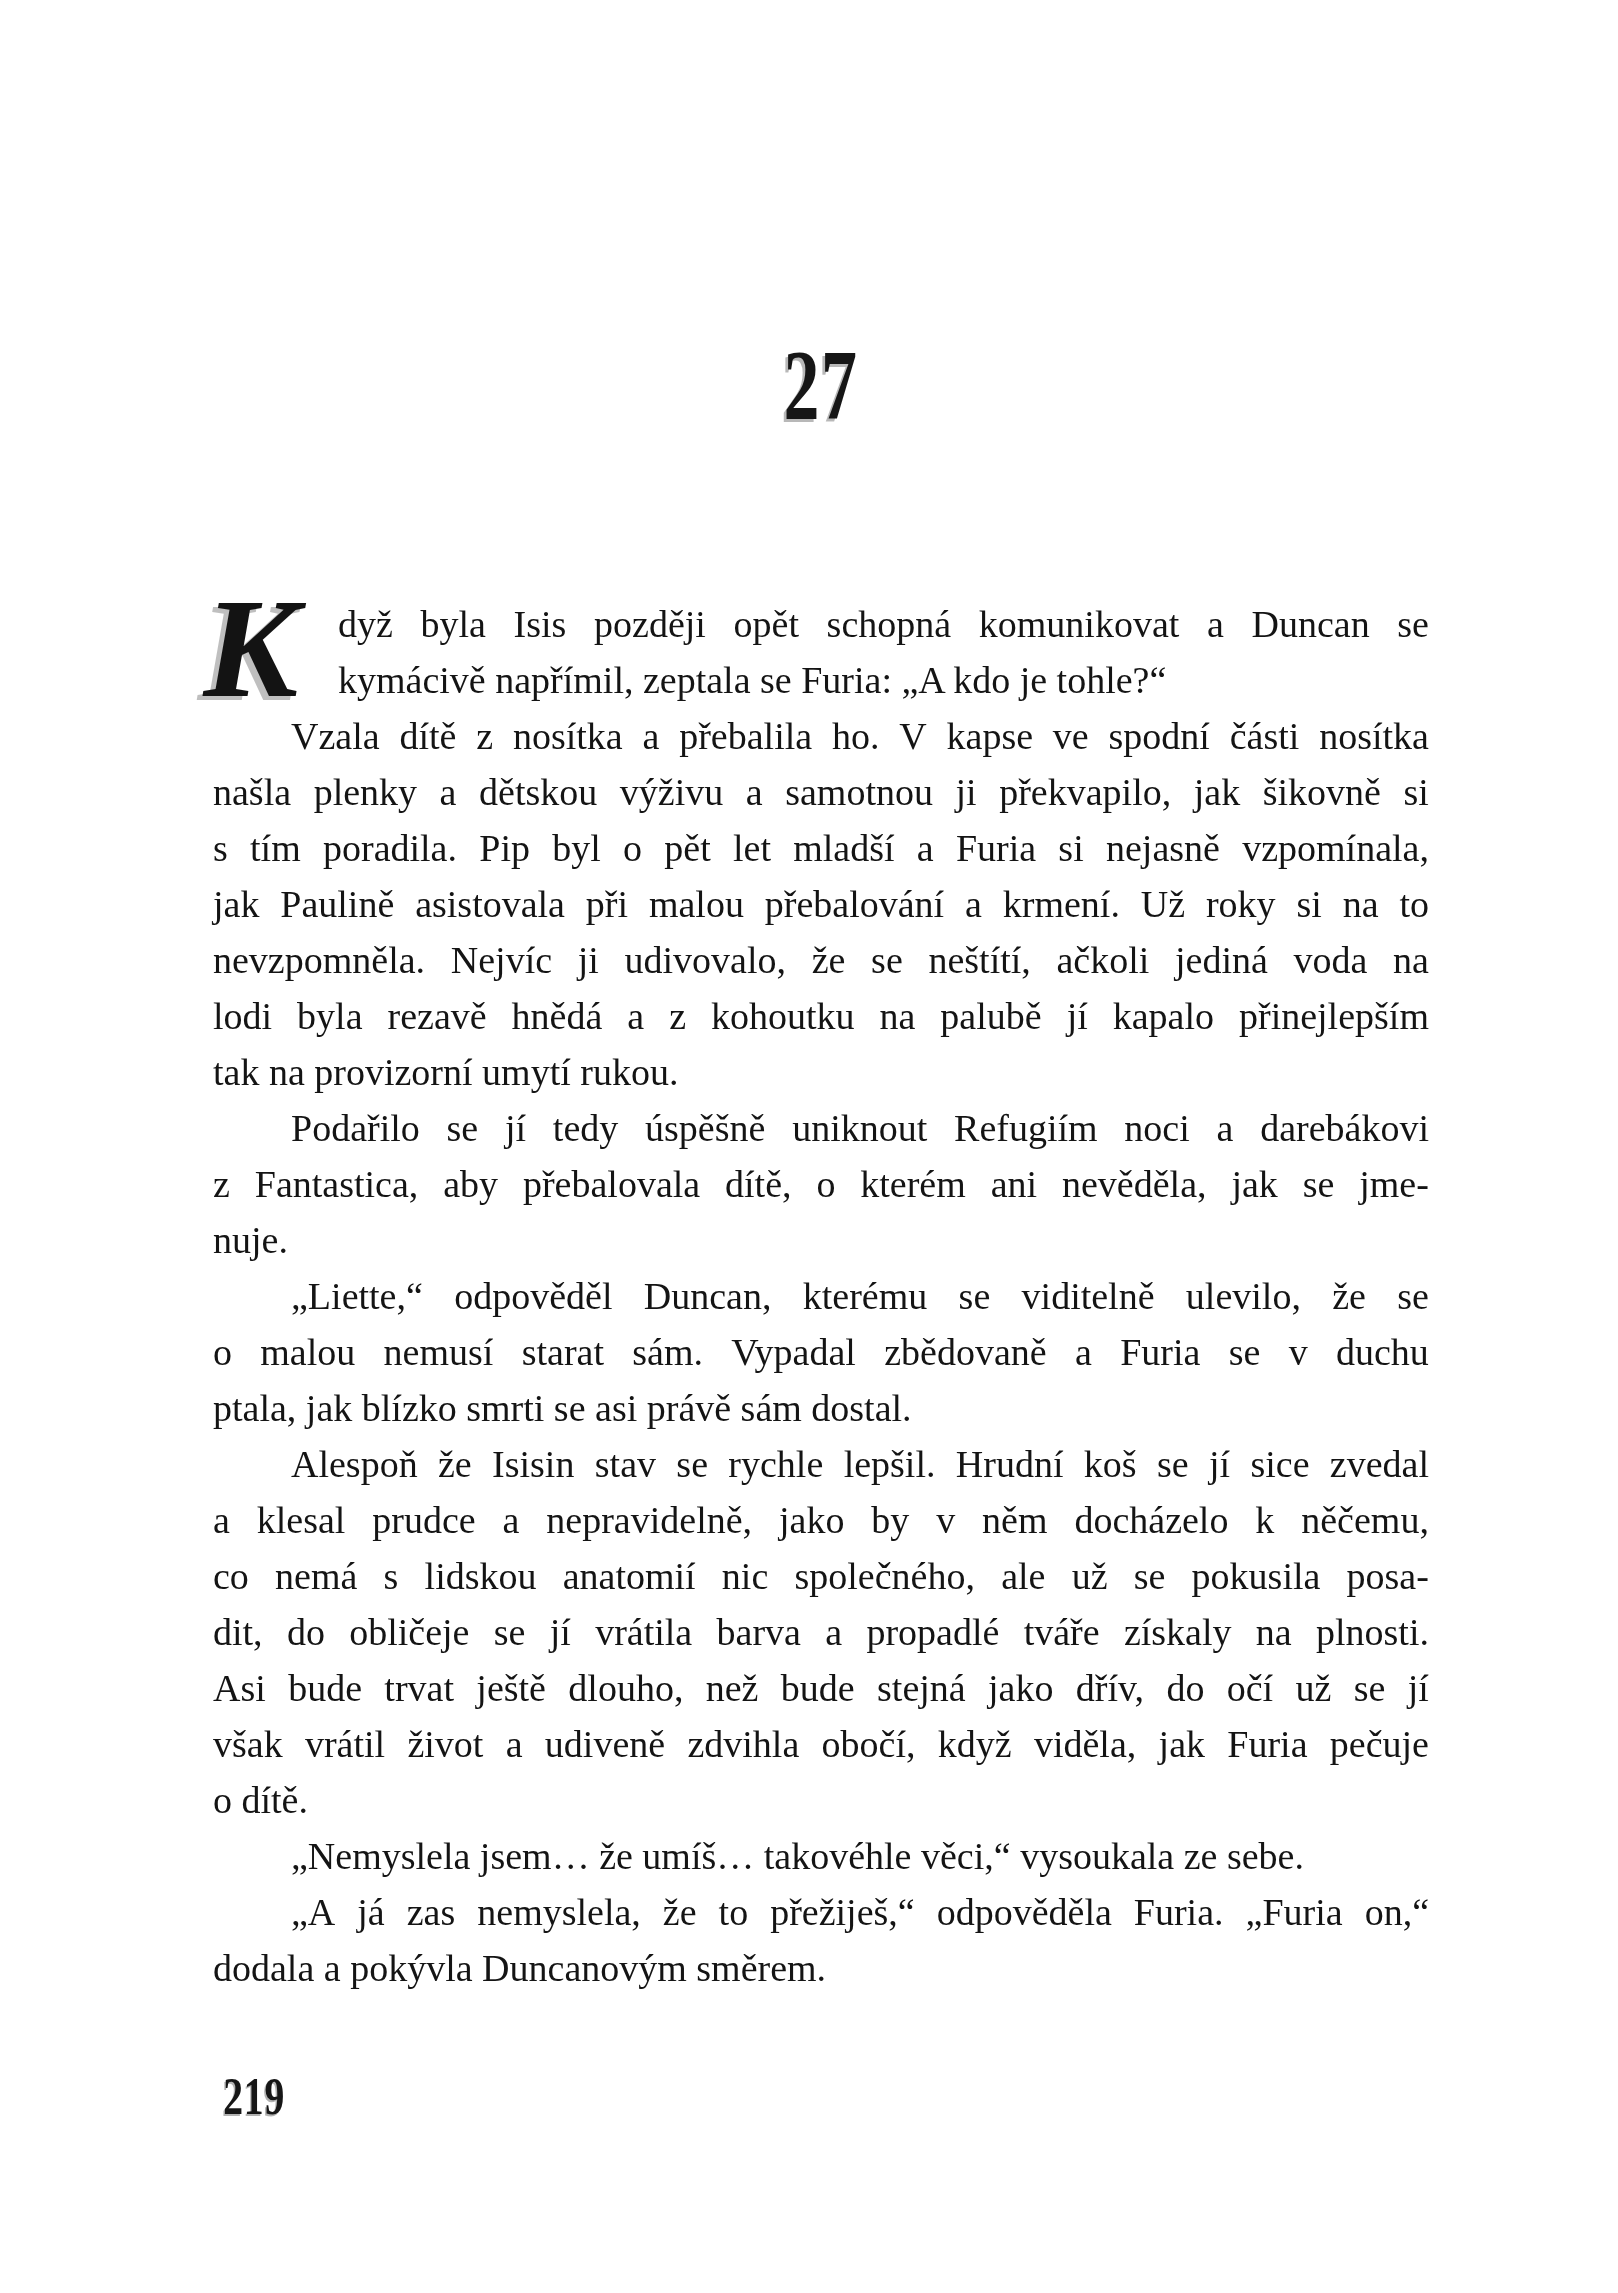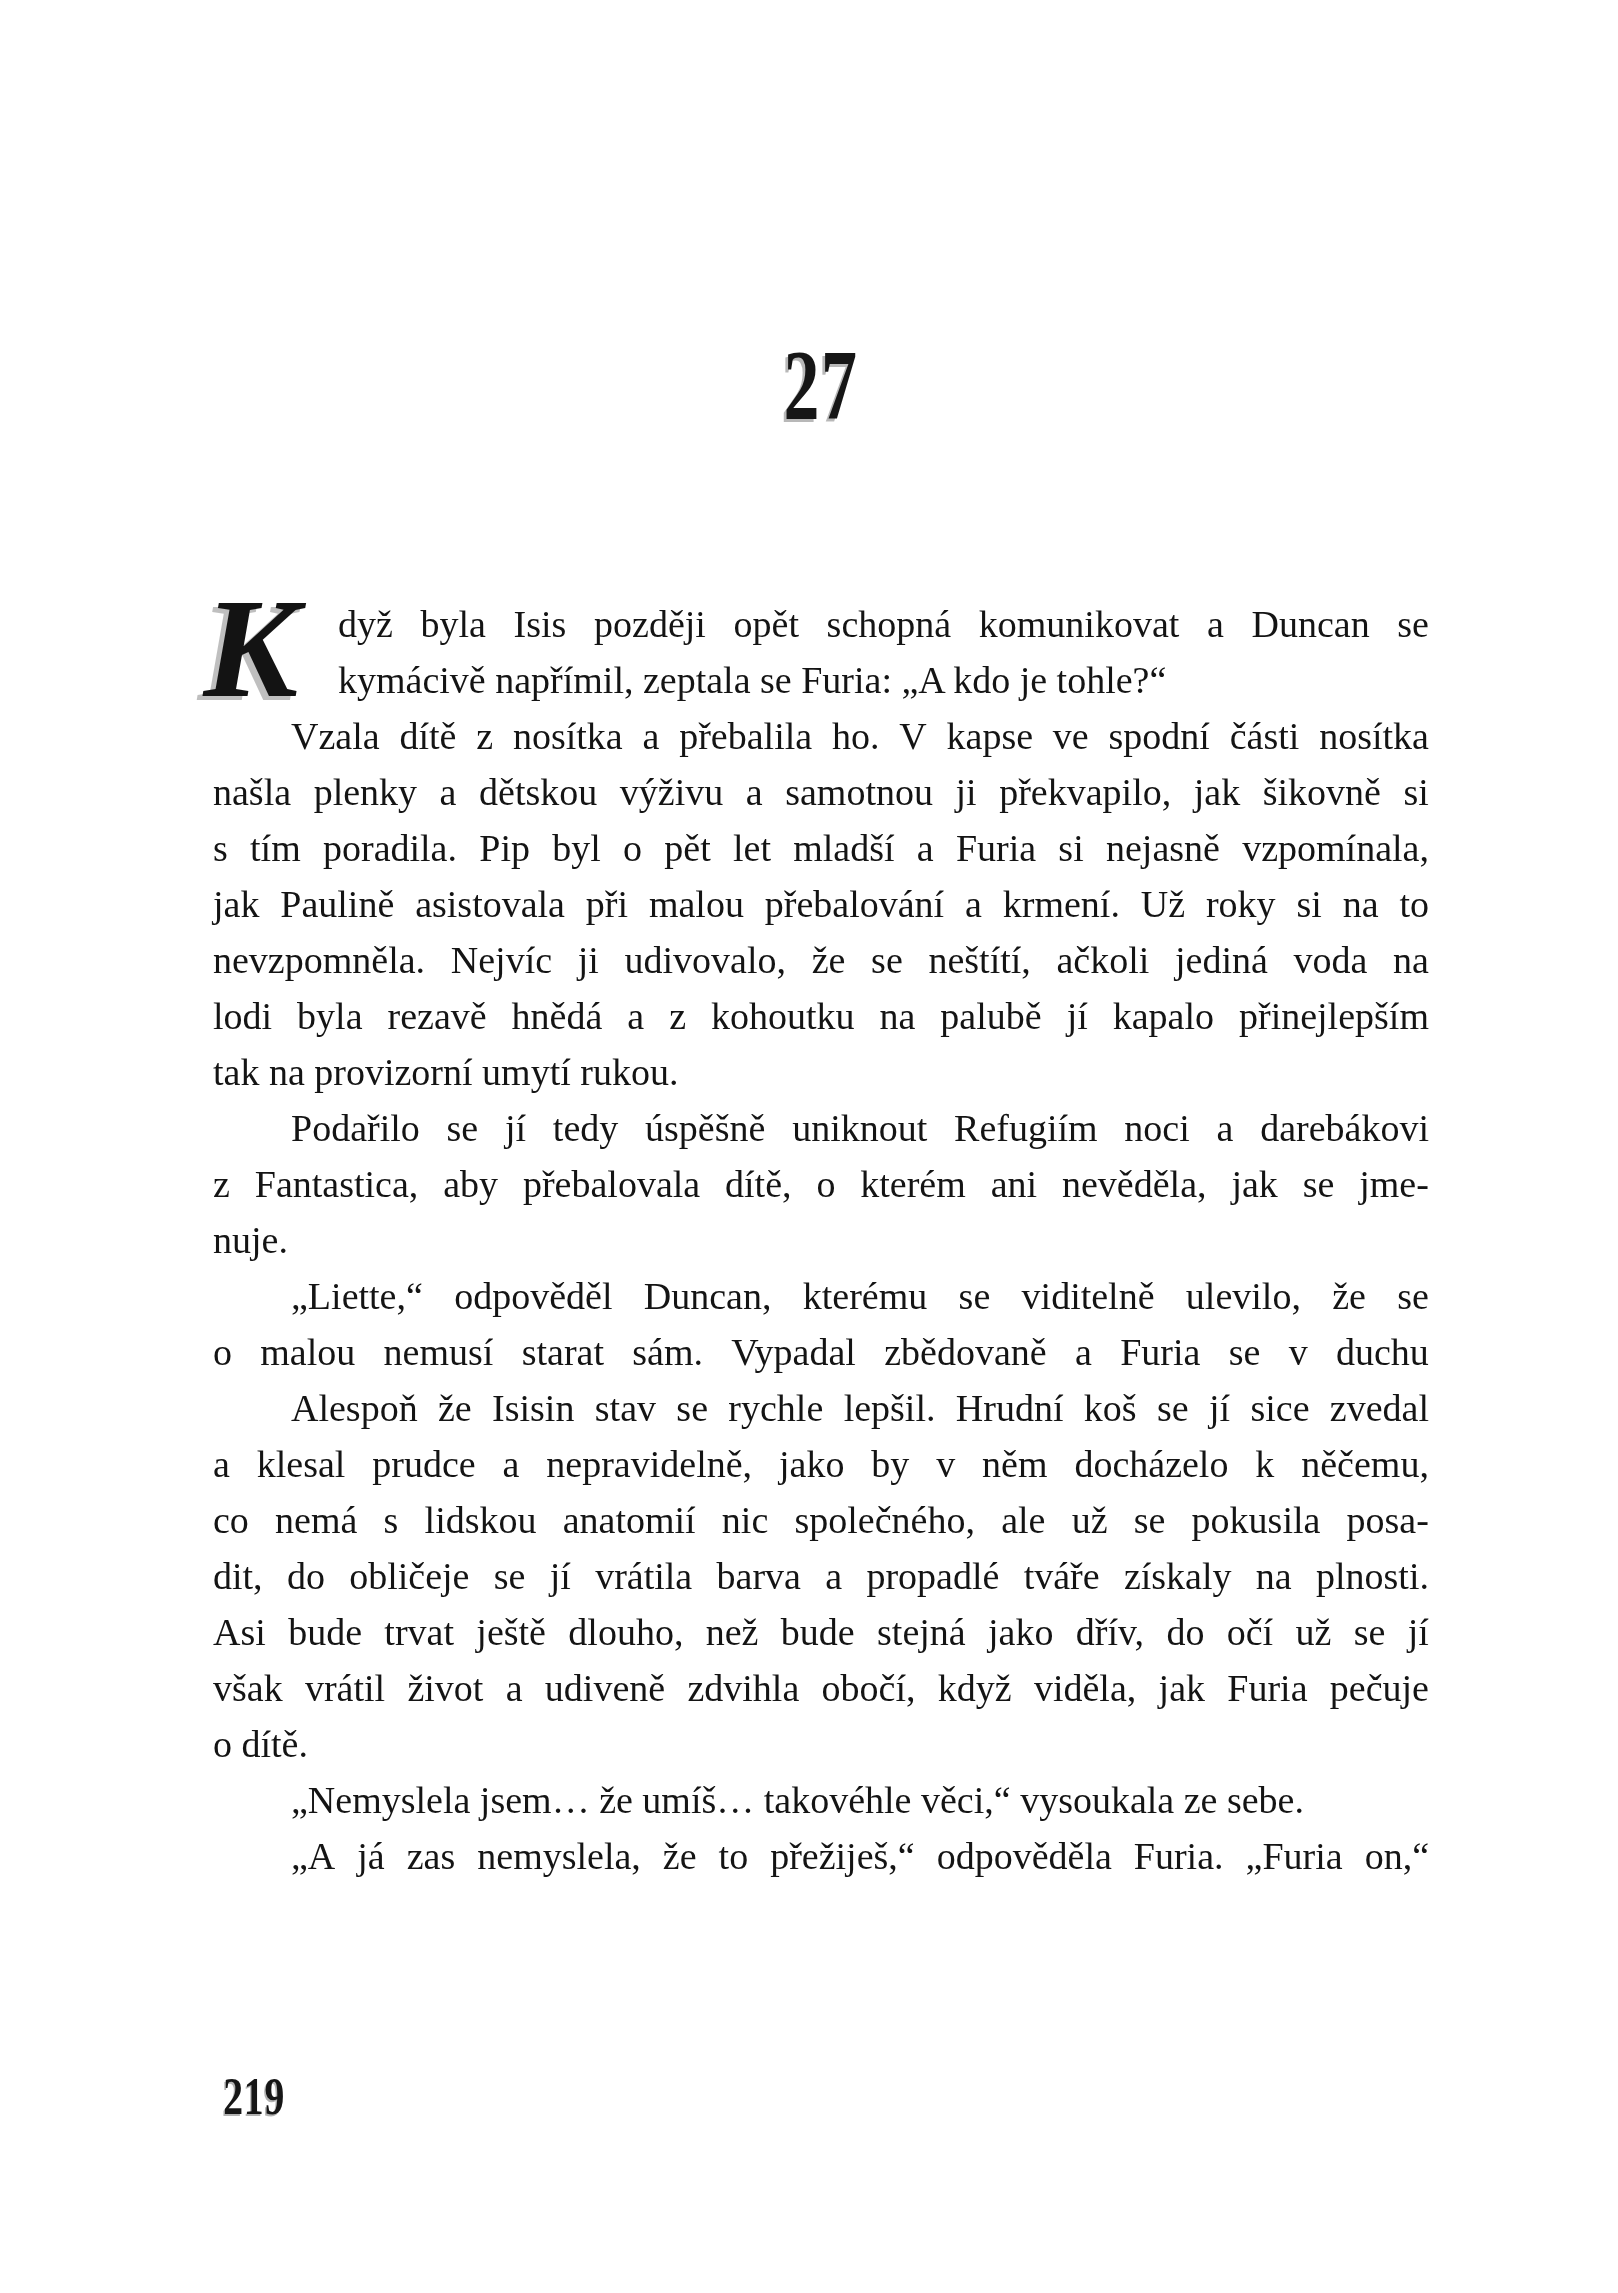--- a/index.html
+++ b/index.html
@@ -250,20 +250,21 @@
         <span>starat</span>
         <span>sám.</span>
         <span>Vypadal</span>
         <span>zbědovaně</span>
         <span>a</span>
         <span>Furia</span>
         <span>se</span>
         <span>v</span>
         <span>duchu</span>
       </div>
+      <div class="line last"><span>ptala, jak blízko smrti se asi právě sám dostal.</span></div>
       <div class="line indent">
         <span>Alespoň</span>
         <span>že</span>
         <span>Isisin</span>
         <span>stav</span>
         <span>se</span>
         <span>rychle</span>
         <span>lepšil.</span>
         <span>Hrudní</span>
         <span>koš</span>
@@ -354,19 +355,20 @@
         <span>zas</span>
         <span>nemyslela,</span>
         <span>že</span>
         <span>to</span>
         <span>přežiješ,“</span>
         <span>odpověděla</span>
         <span>Furia.</span>
         <span>„Furia</span>
         <span>on,“</span>
       </div>
+      <div class="line last"><span>dodala a pokývla Duncanovým směrem.</span></div>
     </div>
 </div>
 
 <div class="folio">
   <span class="num">219</span>
 </div>
 
 
 </body></html>

